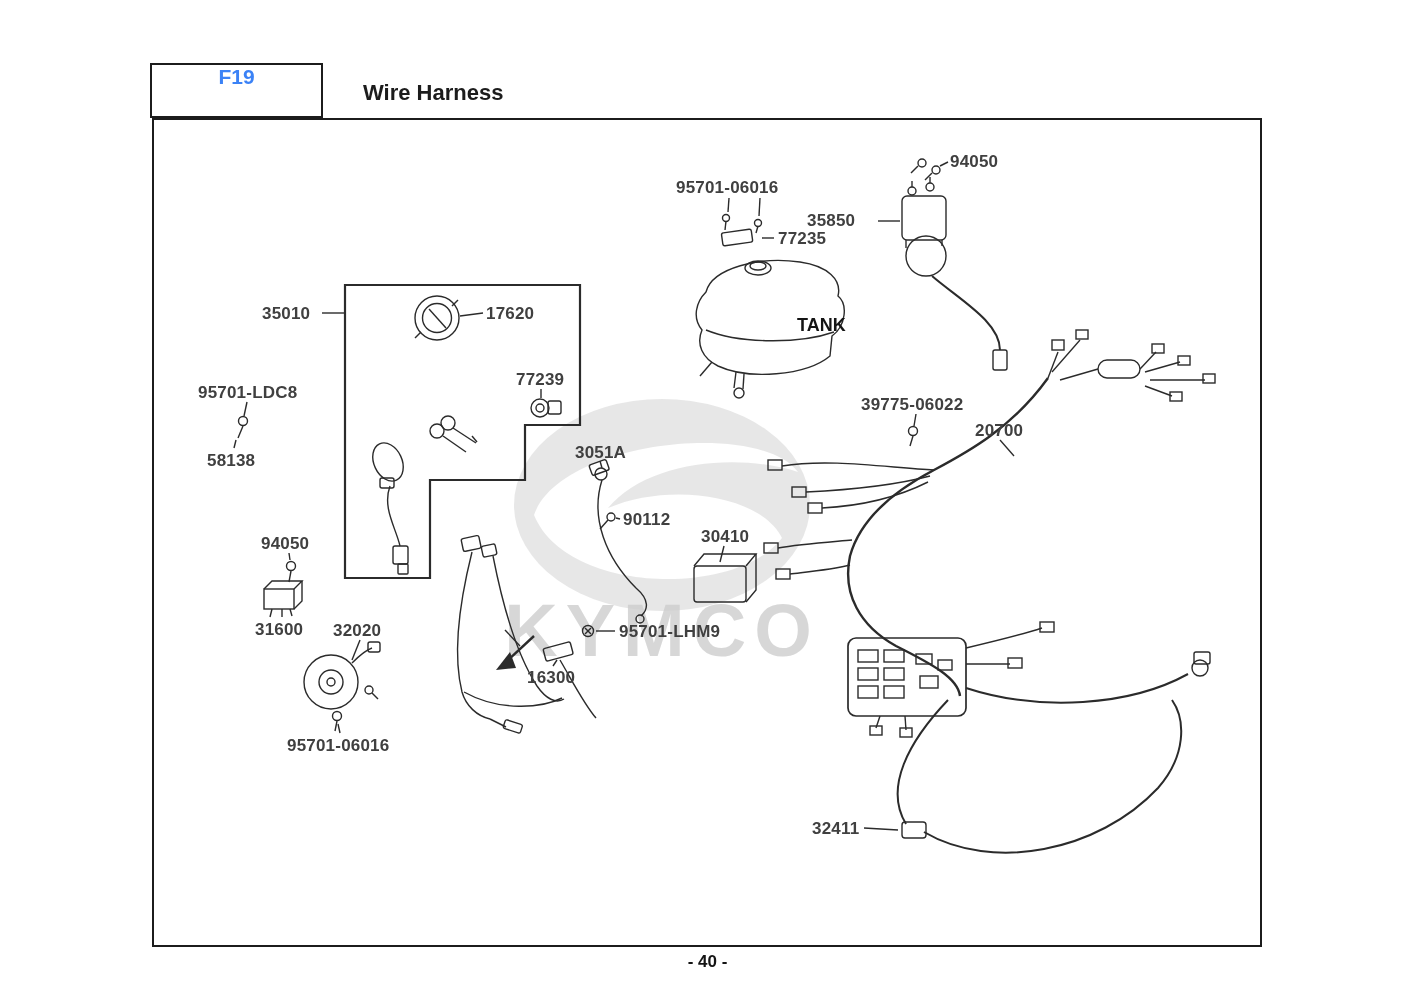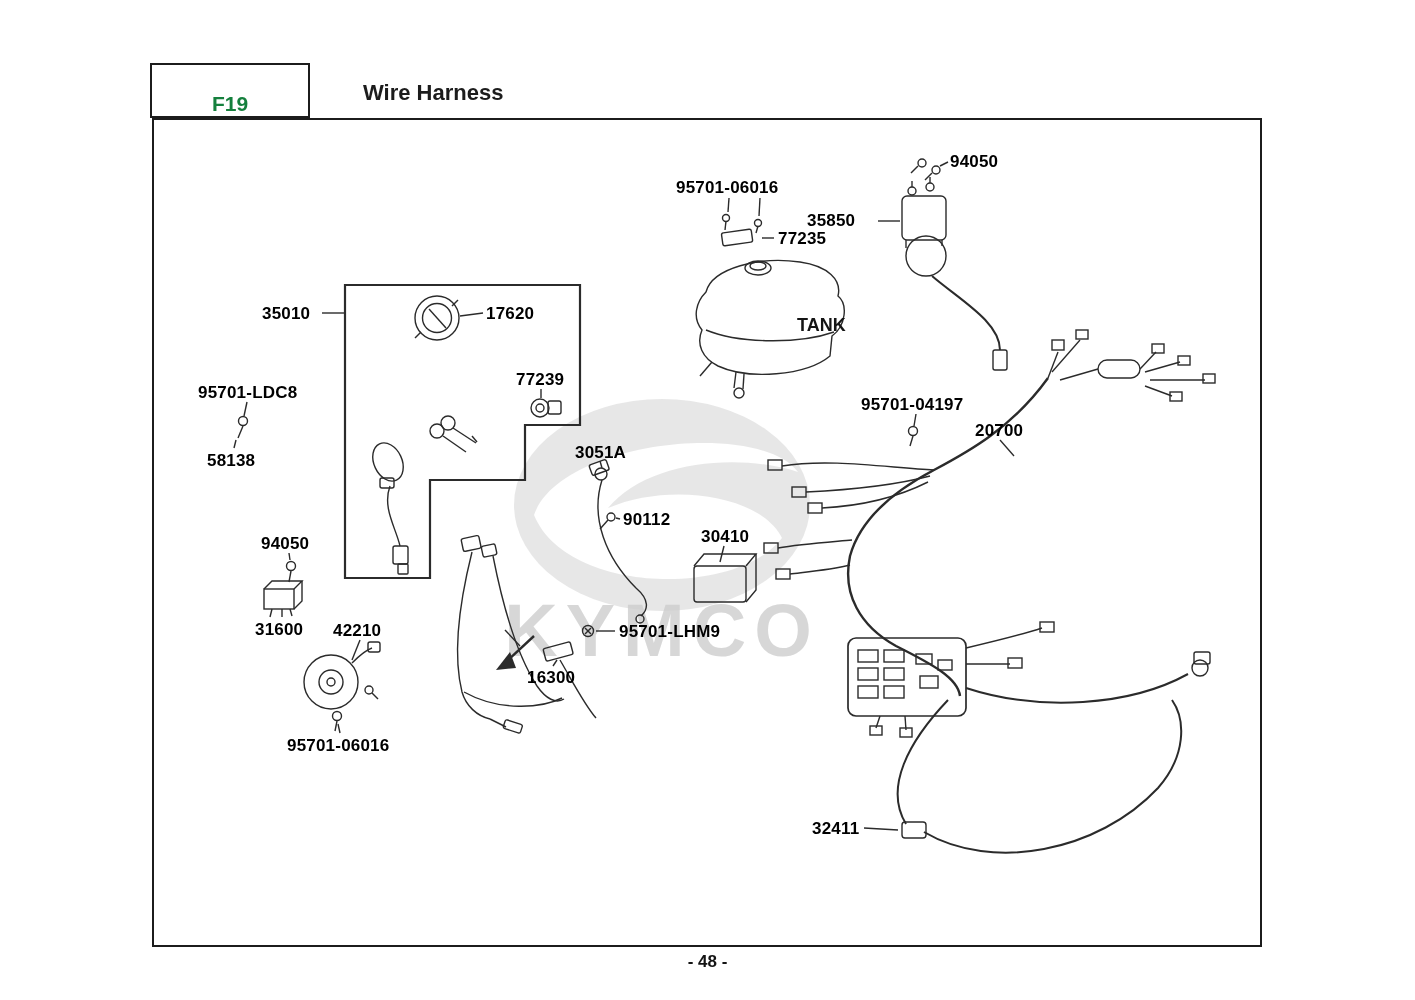--- a/index.html
+++ b/index.html
@@ -1,22 +1,22 @@
 <!DOCTYPE html>
 <html><head>
 <meta charset="utf-8">
 <style>
   * { margin:0; padding:0; box-sizing:border-box; }
   html,body { background:#ffffff; }
   body { font-family:"Liberation Sans", sans-serif; }
   .page { position:relative; width:1415px; height:1000px; background:#ffffff; overflow:hidden; }
   .frame { position:absolute; left:152px; top:118px; width:1110px; height:829px; border:2px solid #1c1c1c; background:transparent; }
-  .code-box { position:absolute; left:150px; top:63px; width:160px; height:55px; border:2px solid #1c1c1c; display:flex; align-items:flex-end; justify-content:center; font-size:21px; font-weight:bold; color:#15803d; background:#ffffff; z-index:3; }
+  .code-box { position:absolute; left:150px; top:63px; width:173px; height:55px; border:2px solid #1c1c1c; display:flex; align-items:flex-start; justify-content:center; font-size:21px; font-weight:bold; color:#3b82f6; background:#ffffff; z-index:3; }
   .doc-title { position:absolute; left:363px; top:80px; font-size:22px; font-weight:bold; color:#1c1c1c; z-index:3; }
-  .part-label { position:absolute; font-size:17px; font-weight:bold; color:#000000; white-space:nowrap; z-index:4; letter-spacing:0.2px; }
+  .part-label { position:absolute; font-size:17px; font-weight:bold; color:#404040; white-space:nowrap; z-index:4; letter-spacing:0.2px; }
   .tank-label { position:absolute; left:797px; top:315px; font-size:18px; font-weight:bold; color:#141414; z-index:4; }
   .page-number { position:absolute; left:50%; transform:translateX(-50%); top:952px; font-size:17px; font-weight:bold; color:#141414; z-index:4; }
   svg.art { position:absolute; left:0; top:0; z-index:2; }
 </style>
 </head>
 <body>
 
 <div class="page">
 
   <div class="code-box">
@@ -242,29 +242,29 @@
 
   <div class="part-label" style="left:950px;top:152px">94050</div>
   <div class="part-label" style="left:676px;top:178px">95701-06016</div>
   <div class="part-label" style="left:807px;top:211px">35850</div>
   <div class="part-label" style="left:778px;top:229px">77235</div>
   <div class="part-label" style="left:262px;top:304px">35010</div>
   <div class="part-label" style="left:486px;top:304px">17620</div>
   <div class="part-label" style="left:516px;top:370px">77239</div>
   <div class="part-label" style="left:198px;top:383px">95701-LDC8</div>
   <div class="part-label" style="left:207px;top:451px">58138</div>
-  <div class="part-label" style="left:861px;top:395px">95701-04197</div>
+  <div class="part-label" style="left:861px;top:395px">39775-06022</div>
   <div class="part-label" style="left:975px;top:421px">20700</div>
   <div class="part-label" style="left:575px;top:443px">3051A</div>
   <div class="part-label" style="left:623px;top:510px">90112</div>
   <div class="part-label" style="left:701px;top:527px">30410</div>
   <div class="part-label" style="left:261px;top:534px">94050</div>
   <div class="part-label" style="left:255px;top:620px">31600</div>
-  <div class="part-label" style="left:333px;top:621px">42210</div>
+  <div class="part-label" style="left:333px;top:621px">32020</div>
   <div class="part-label" style="left:619px;top:622px">95701-LHM9</div>
   <div class="part-label" style="left:527px;top:668px">16300</div>
   <div class="part-label" style="left:287px;top:736px">95701-06016</div>
   <div class="part-label" style="left:812px;top:819px">32411</div>
 
   <div class="tank-label">TANK</div>
-  <div class="page-number">- 48 -</div>
+  <div class="page-number">- 40 -</div>
 
 </div>
 
 </body></html>

